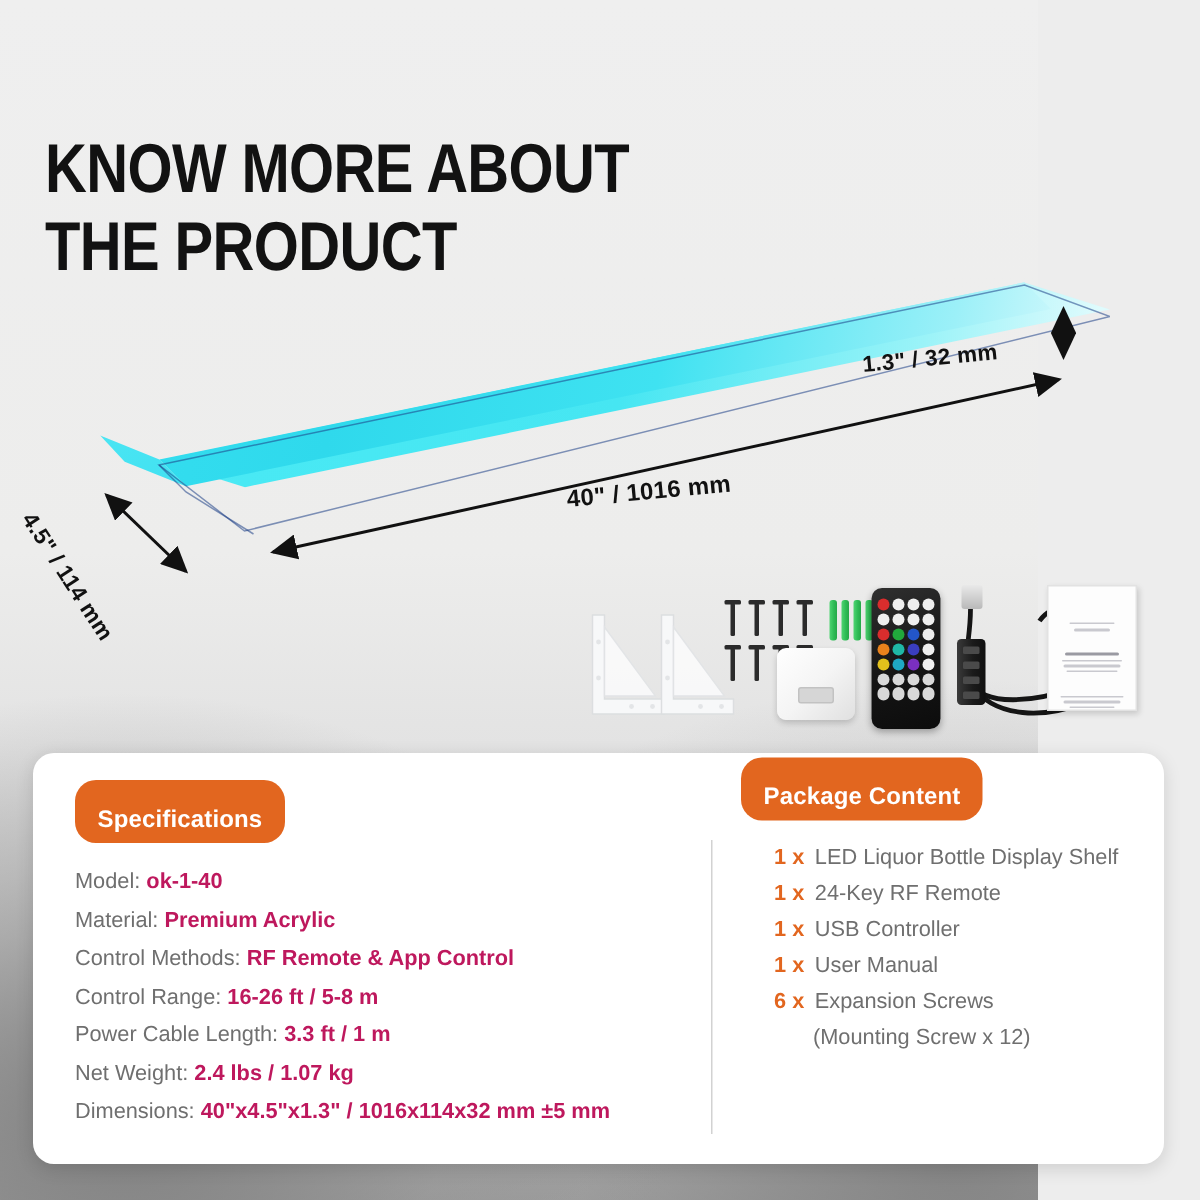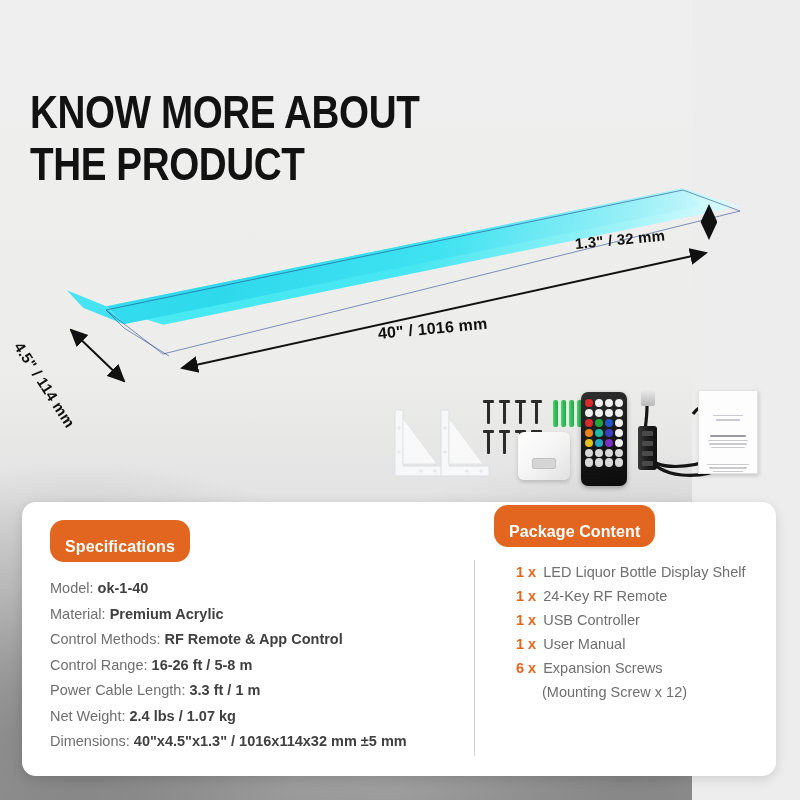--- a/index.html
+++ b/index.html
@@ -120,21 +120,21 @@
     font-size:16px;font-weight:bold;padding:18px 15px 6px;
     border-radius:14px;letter-spacing:.1px;
   }
   #spec-col{position:absolute;left:28px;top:18px;width:420px;}
   #pkg-col{position:absolute;left:472px;top:3px;width:280px;}
   #divider{
     position:absolute;left:452px;top:58px;width:1px;height:196px;background:#d2d2d2;
   }
   .spec-list{margin-top:14px;}
   .spec-row{font-size:14.5px;color:#6f6f6f;line-height:25.5px;white-space:nowrap;}
-  .spec-row b{color:#404040;font-weight:bold;}
+  .spec-row b{color:#be185d;font-weight:bold;}
 
   .pkg-list{margin-top:13px;padding-left:22px;}
   .pkg-row{font-size:14.5px;color:#6f6f6f;line-height:24px;white-space:nowrap;}
   .pkg-row b{color:#e2661f;font-weight:bold;margin-right:3px;}
   .pkg-note{font-size:14.5px;color:#6f6f6f;line-height:24px;padding-left:26px;}
 </style>
 </head>
 <body>
 
 <div id="stage">

